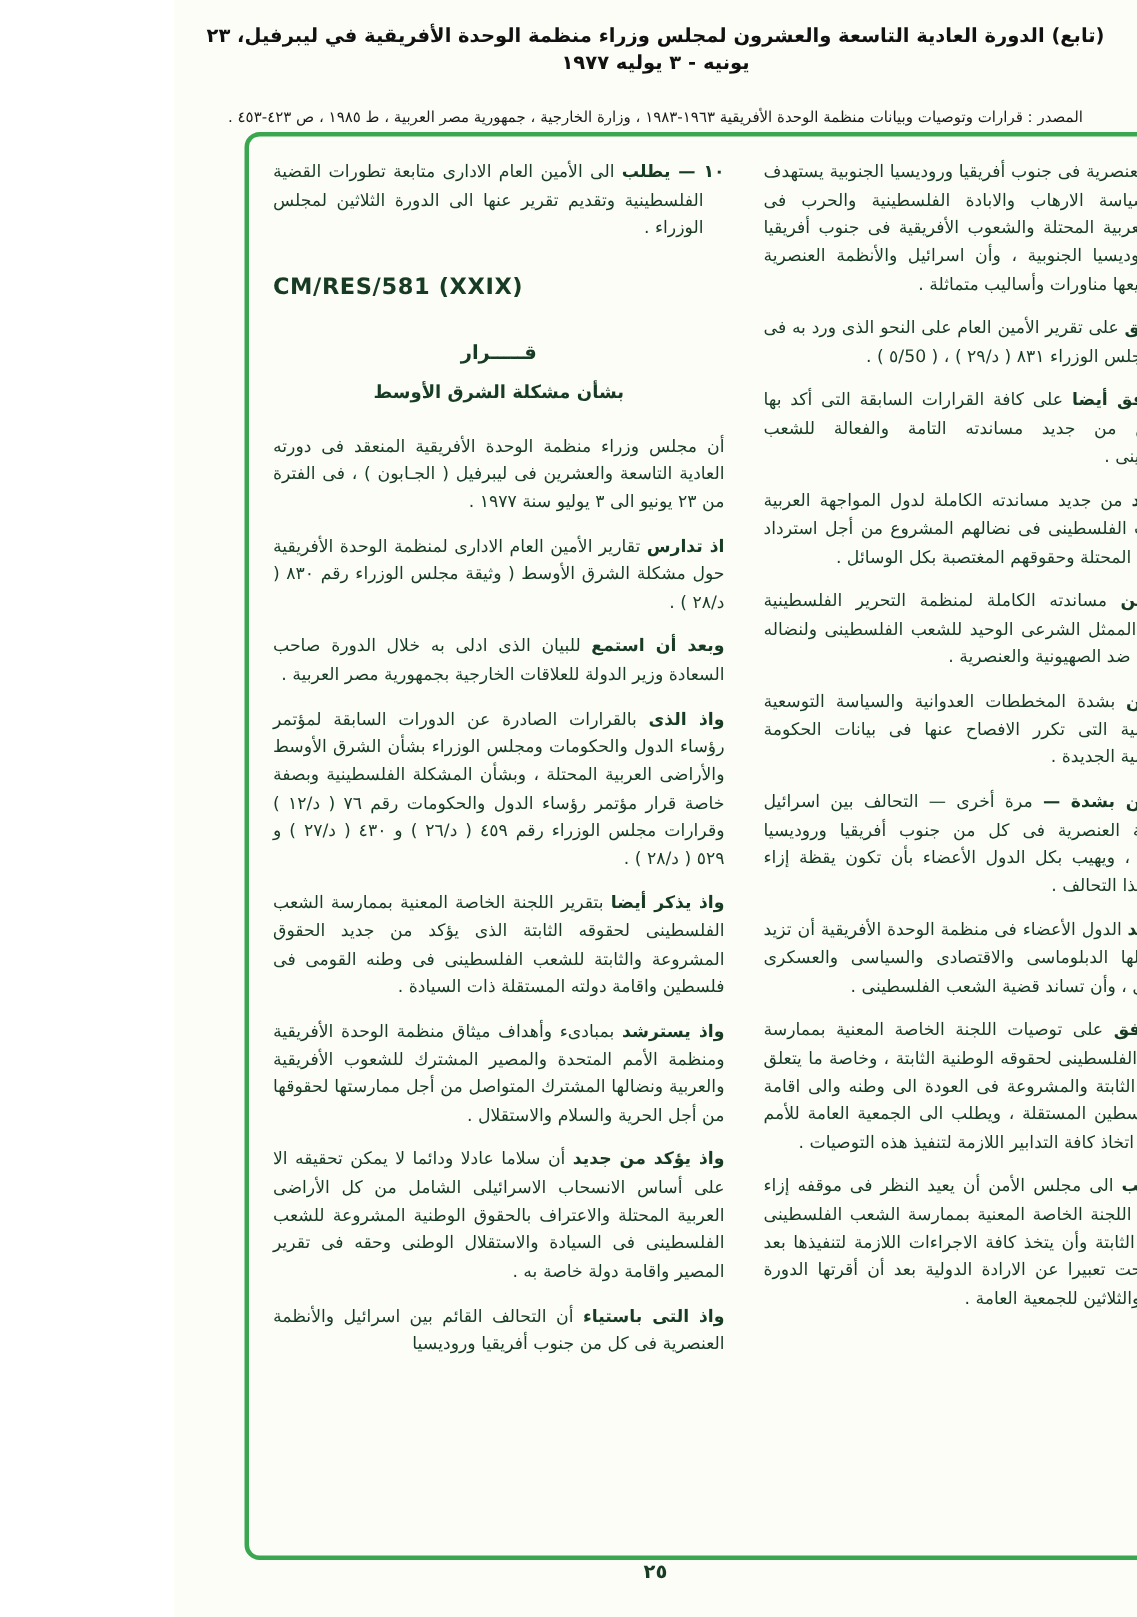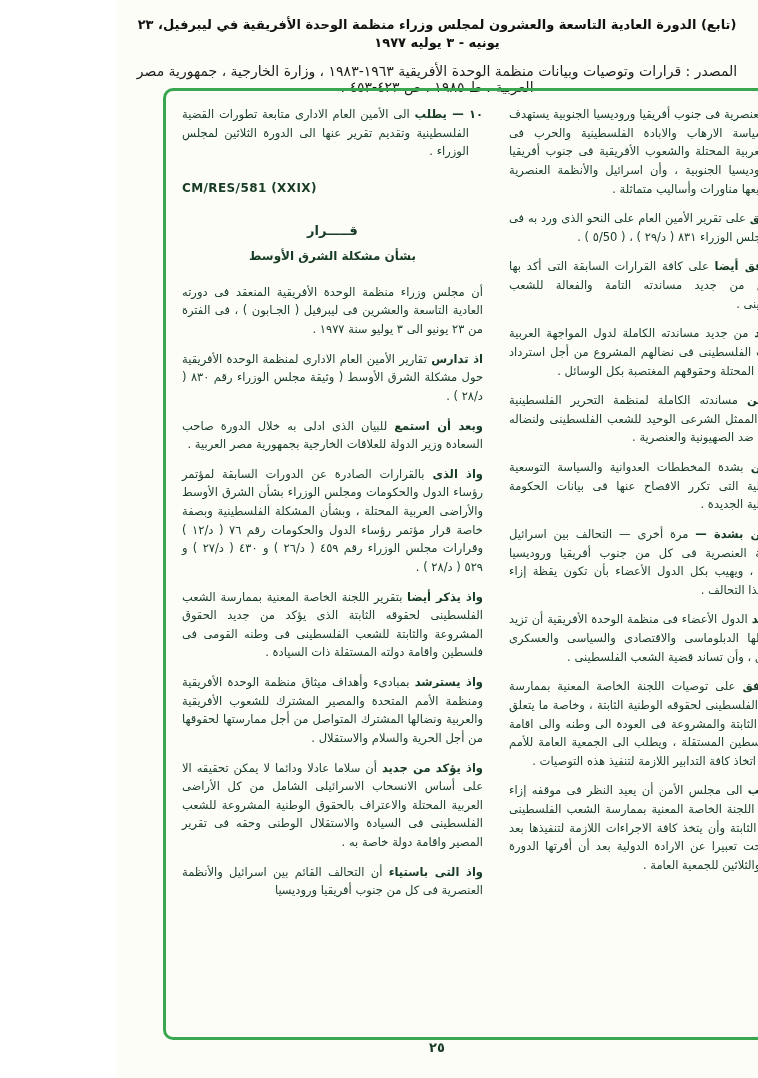--- a/index.html
+++ b/index.html
@@ -24,22 +24,22 @@
     text-align: center;
     direction: rtl;
     color: var(--header-text, #111111);
   }
   .doc-header .h1 {
     font-size: 13px;
     font-weight: bold;
     line-height: 1.4;
   }
   .doc-header .h2 {
-    font-size: 14px;
-    margin-top: 11px;
+    font-size: 10px;
+    margin-top: 21px;
     color: #1c1c1c;
   }
   
   .frame {
     position: absolute;
     top: 88px;
     left: 47px;
     width: 666px;
     height: 952px;
     box-sizing: border-box;
@@ -68,21 +68,21 @@
     font-weight: bold;
   }
   .para.hang {
     padding-right: 14px;
     text-indent: -14px;       
   }
   .ref-line {
     direction: ltr;
     text-align: left;
     font-weight: bold;
-    font-size: 12px;
+    font-size: 15px;
     letter-spacing: 0.4px;
     margin: 18px 0 22px 0;
   }
   .res-title {
     text-align: center;
     font-weight: bold;
     font-size: 13px;
     margin: 0 0 6px 0;
     letter-spacing: 1px;
   }

